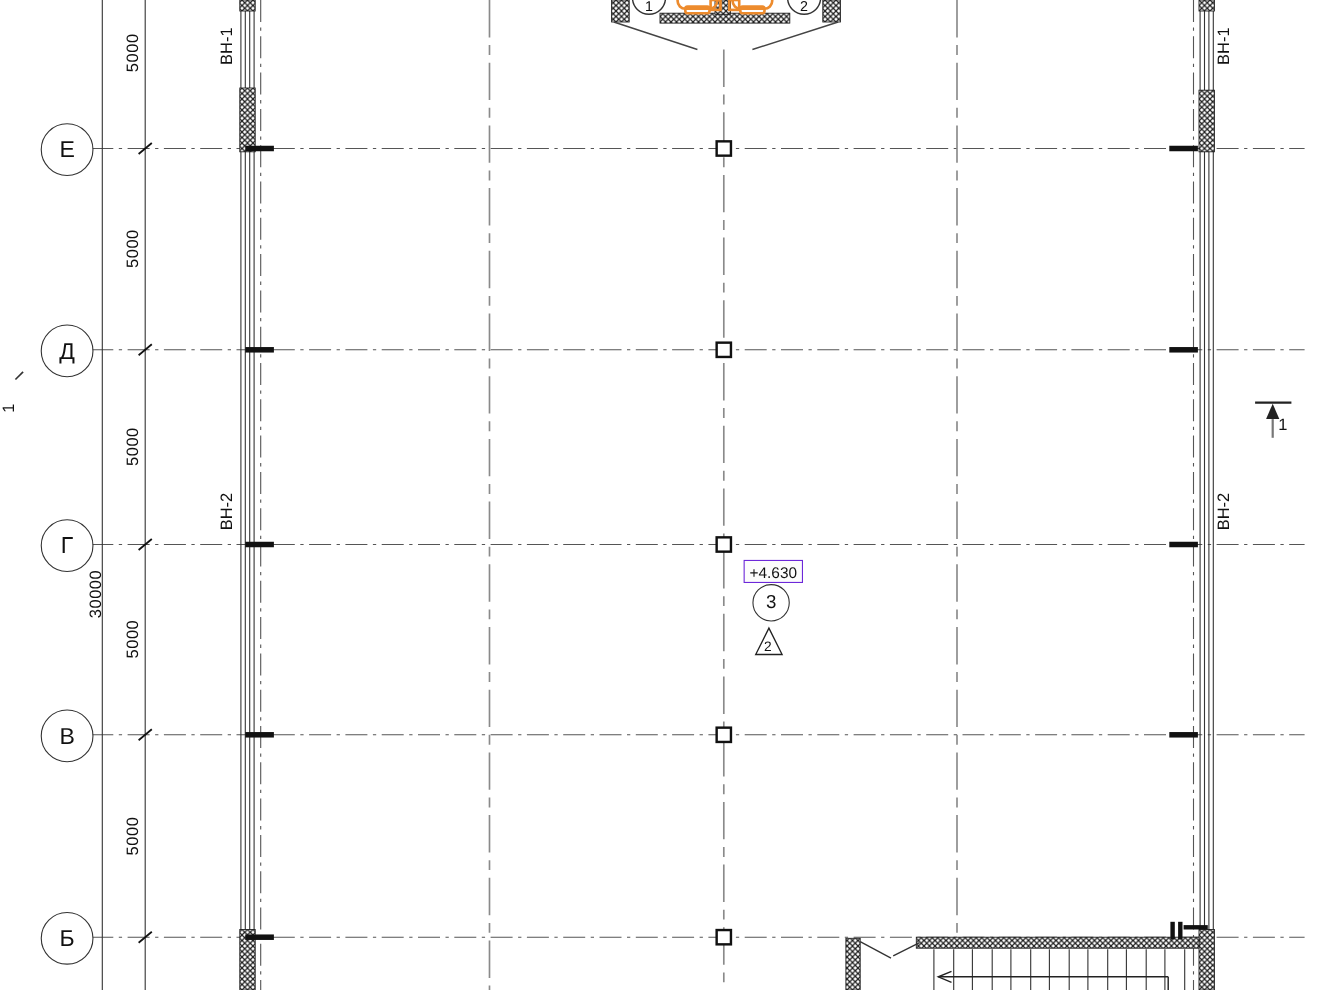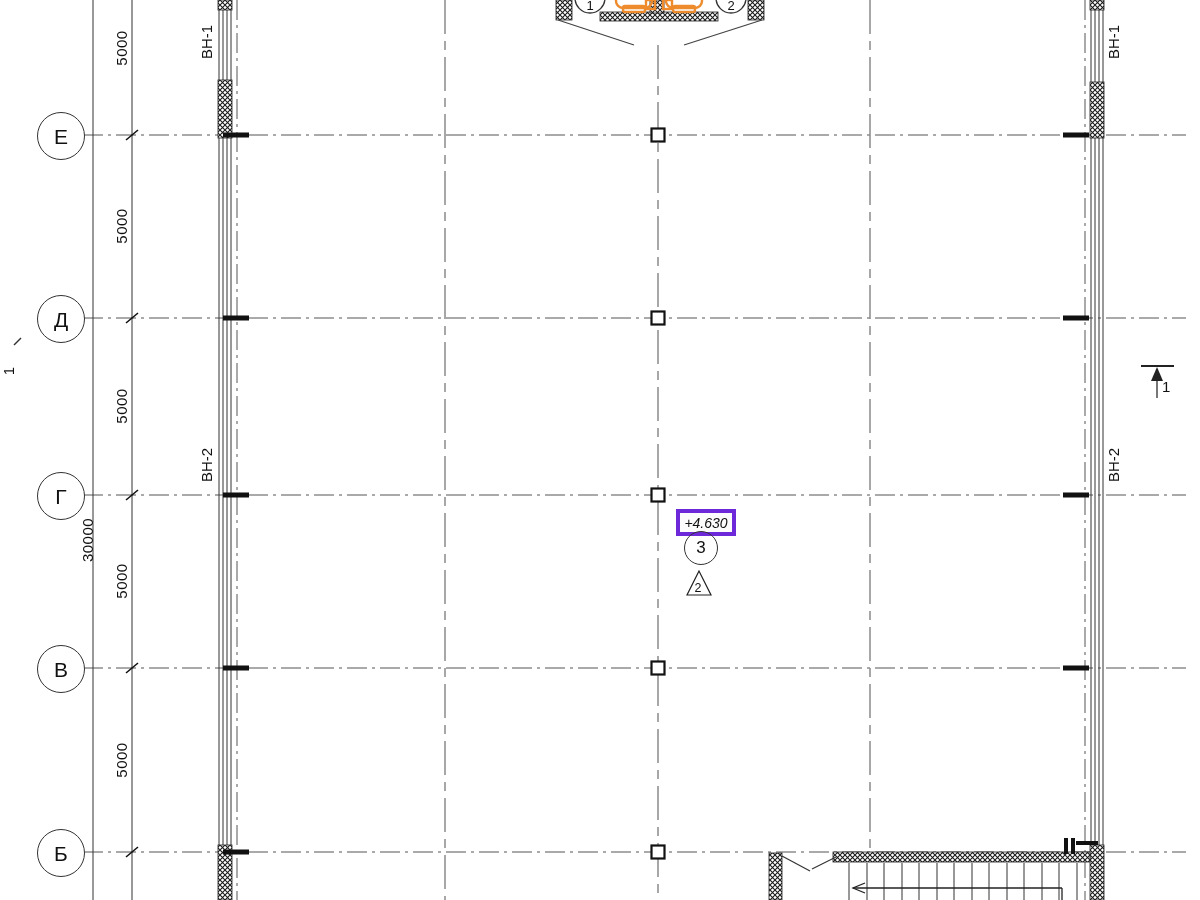--- a/index.html
+++ b/index.html
@@ -12,22 +12,22 @@
   .rot{transform:translate(-50%,-50%) rotate(-90deg);}
   .dim{font-size:15px;letter-spacing:.5px;}
   .wn{font-size:15px;}
   .bubble{
     position:absolute;width:46px;height:46px;border:1.4px solid #333;border-radius:50%;
     background:#fff;display:flex;align-items:center;justify-content:center;
     font-size:21px;line-height:1;
   }
   .topnum{position:absolute;width:24px;text-align:center;font-size:13px;}
   .elev{
-    position:absolute;left:676px;top:509px;width:52px;height:19px;border:4px solid #6d28d9;
-    background:#fcfcfc;display:flex;align-items:center;justify-content:center;font-size:14px;font-style:italic;
+    position:absolute;left:676px;top:509px;width:52px;height:19px;border:1px solid #6d28d9;
+    background:#fcfcfc;display:flex;align-items:center;justify-content:center;font-size:14px;
   }
   .node{
     position:absolute;left:684px;top:531px;width:32px;height:32px;border:1.3px solid #333;
     border-radius:50%;background:transparent;display:flex;align-items:center;justify-content:center;
     font-size:17px;
   }
   .trinum{position:absolute;left:690px;top:581px;width:16px;text-align:center;font-size:12.5px;}
   .secnum{position:absolute;font-size:15px;}
 </style>
 </head>

